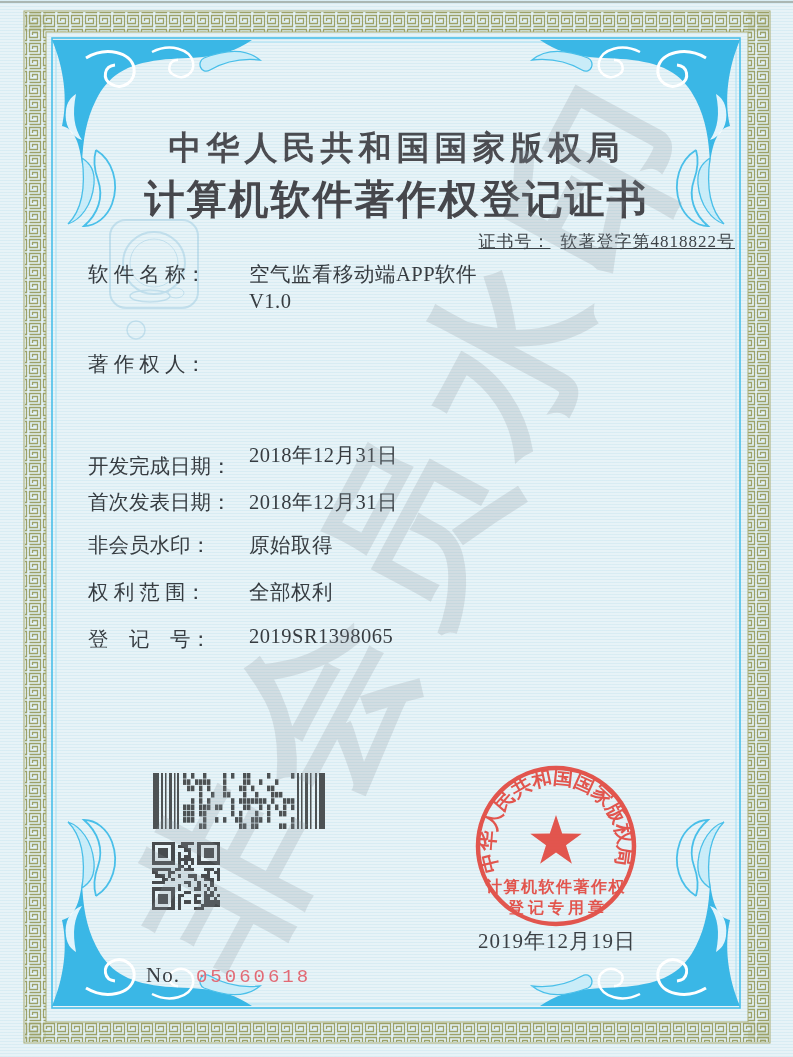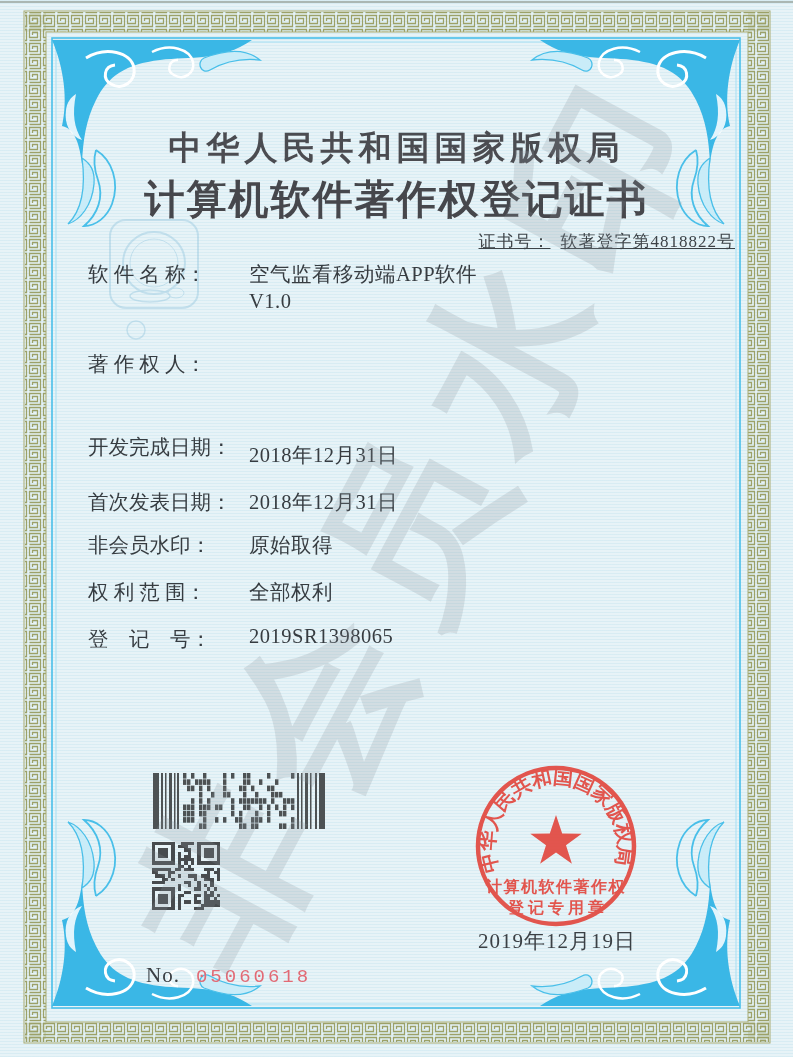--- a/index.html
+++ b/index.html
@@ -99,21 +99,21 @@
   <div class="abs content certno">
     <span class="lab">证书号：</span><span>软著登字第4818822号</span>
   </div>
 
   <div class="abs content field-label" style="top:260px">软 件 名 称：</div>
   <div class="abs content field-value" style="top:260px">空气监看移动端APP软件</div>
   <div class="abs content field-value" style="top:290px">V1.0</div>
 
   <div class="abs content field-label" style="top:350px">著 作 权 人：</div>
 
-  <div class="abs content field-label" style="top:433px">开发完成日期：</div>
+  <div class="abs content field-label" style="top:452px">开发完成日期：</div>
   <div class="abs content field-value" style="top:441px">2018年12月31日</div>
 
   <div class="abs content field-label" style="top:488px">首次发表日期：</div>
   <div class="abs content field-value" style="top:488px">2018年12月31日</div>
 
   <div class="abs content field-label" style="top:531px">非会员水印：</div>
   <div class="abs content field-value" style="top:531px">原始取得</div>
 
   <div class="abs content field-label" style="top:578px">权 利 范 围：</div>
   <div class="abs content field-value" style="top:578px">全部权利</div>

